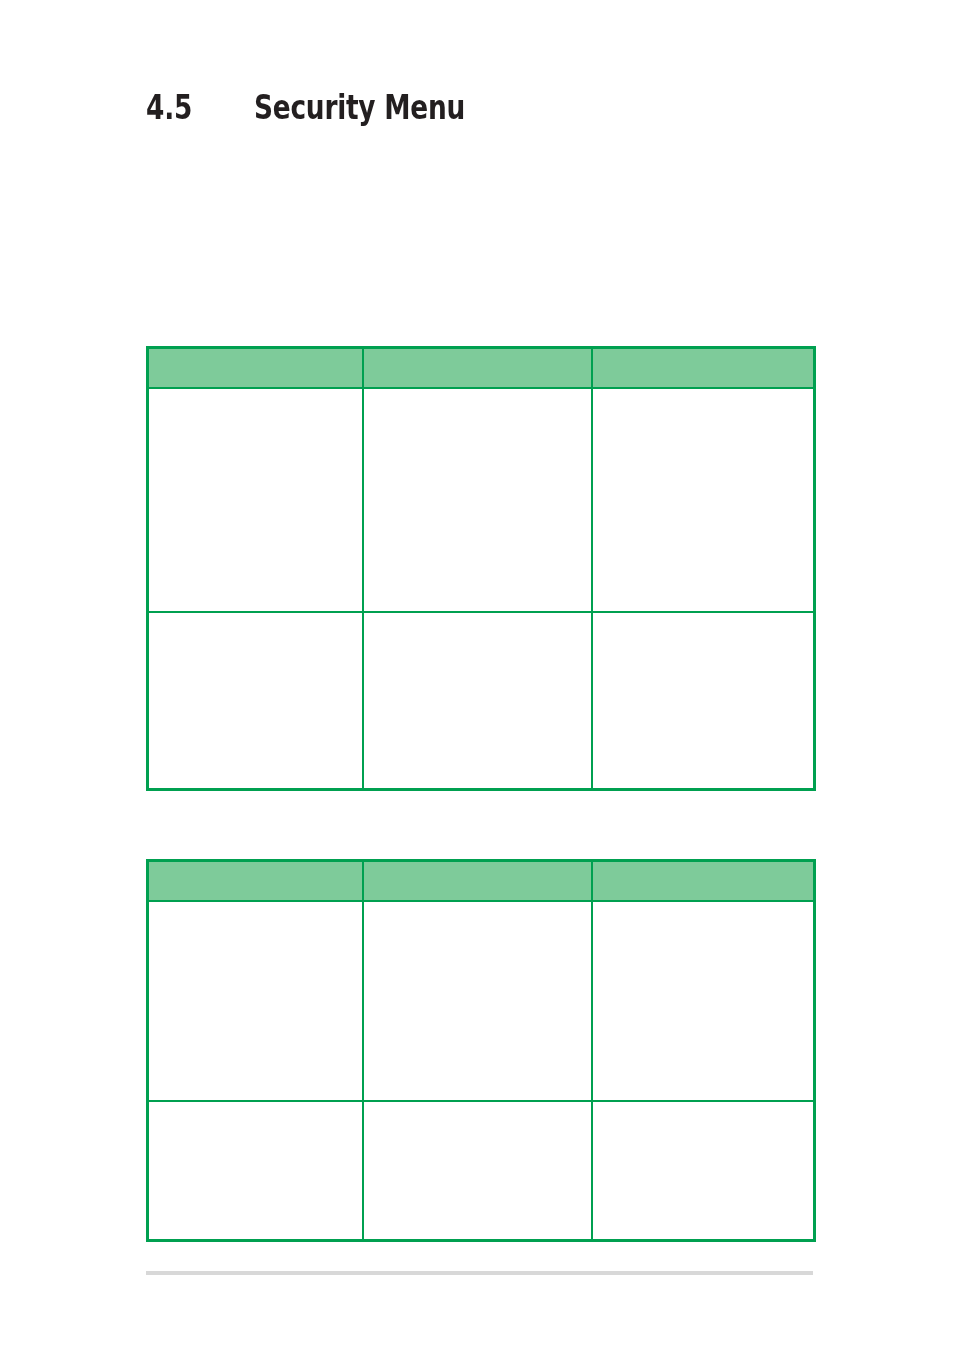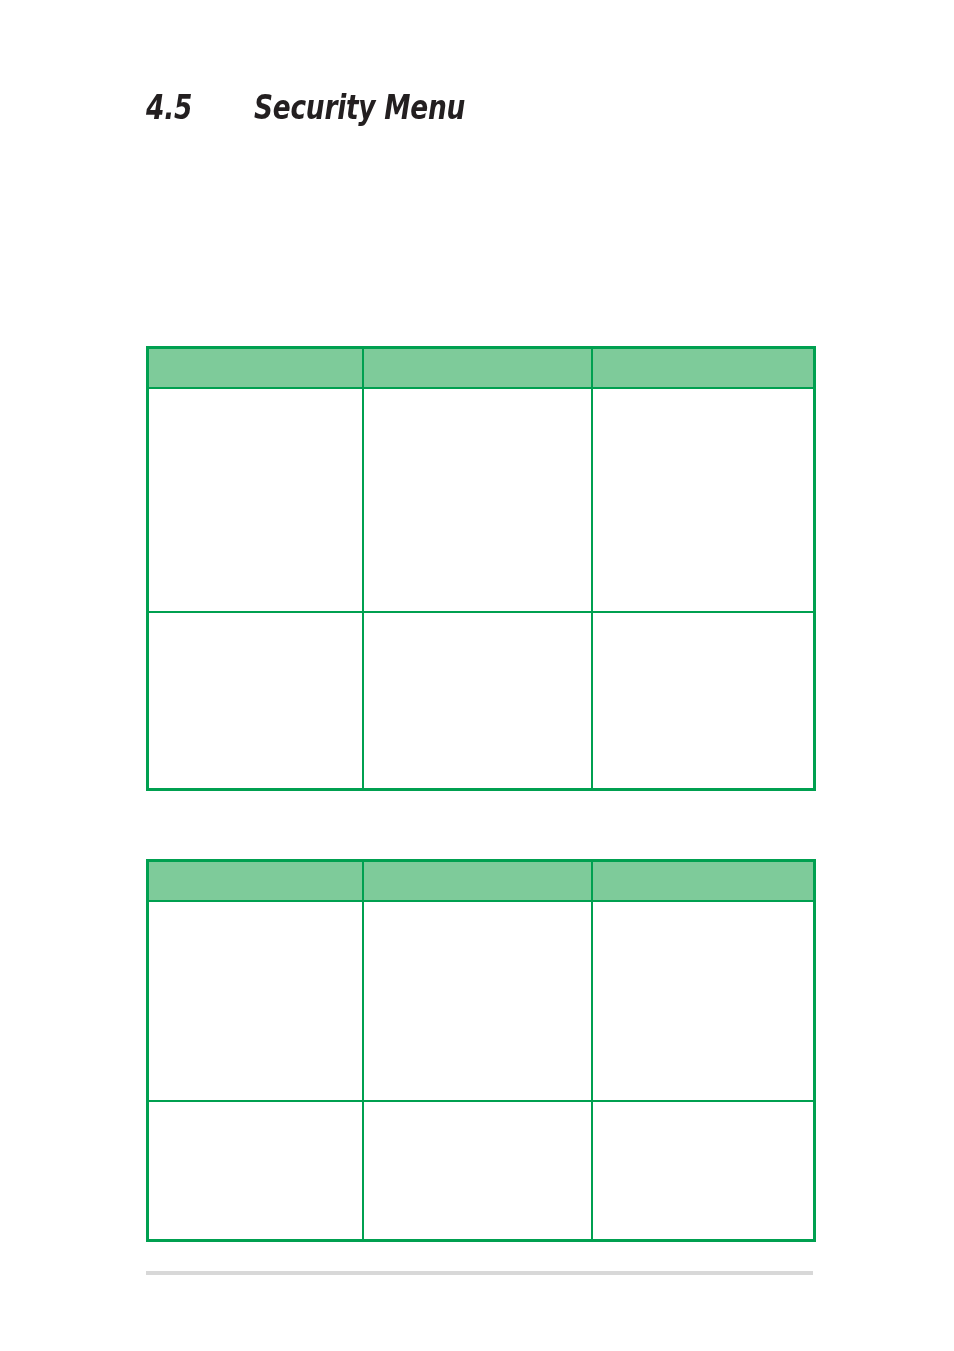--- a/index.html
+++ b/index.html
@@ -14,21 +14,20 @@
     font-family: "Liberation Sans", sans-serif;
     overflow: hidden;
   }
 
   .page {
     position: absolute;
     left: 0; top: 0;
     width: 954px;
     height: 1351px;
     background: #ffffff;
-    font-style: italic;
   }
 
   
   .section-heading {
     position: absolute;
     left: 146px;
     top: 88px;
     width: 680px;
     height: 48px;
     display: flex;

